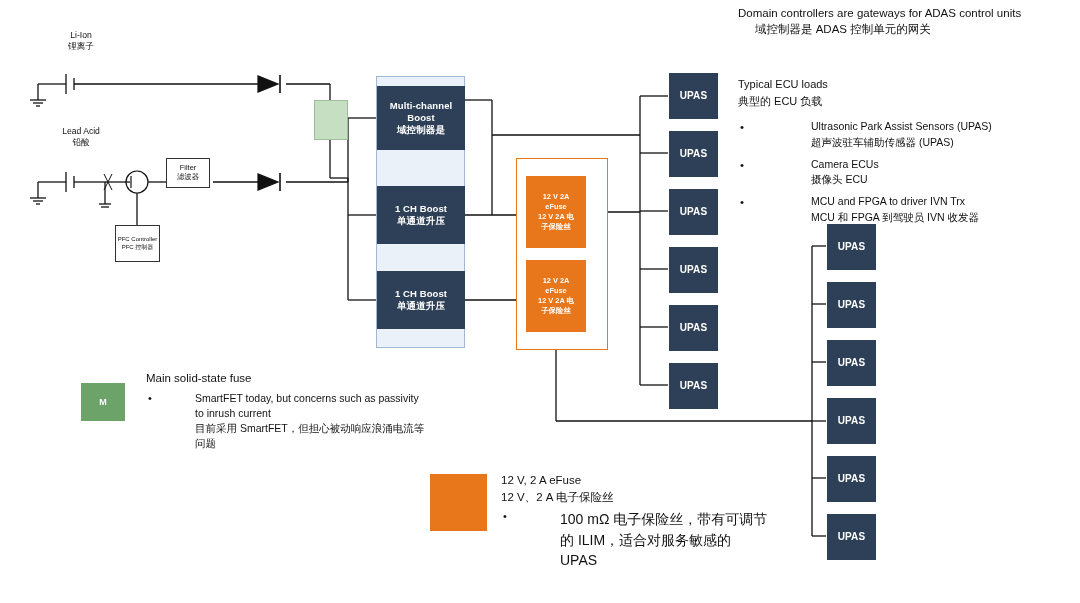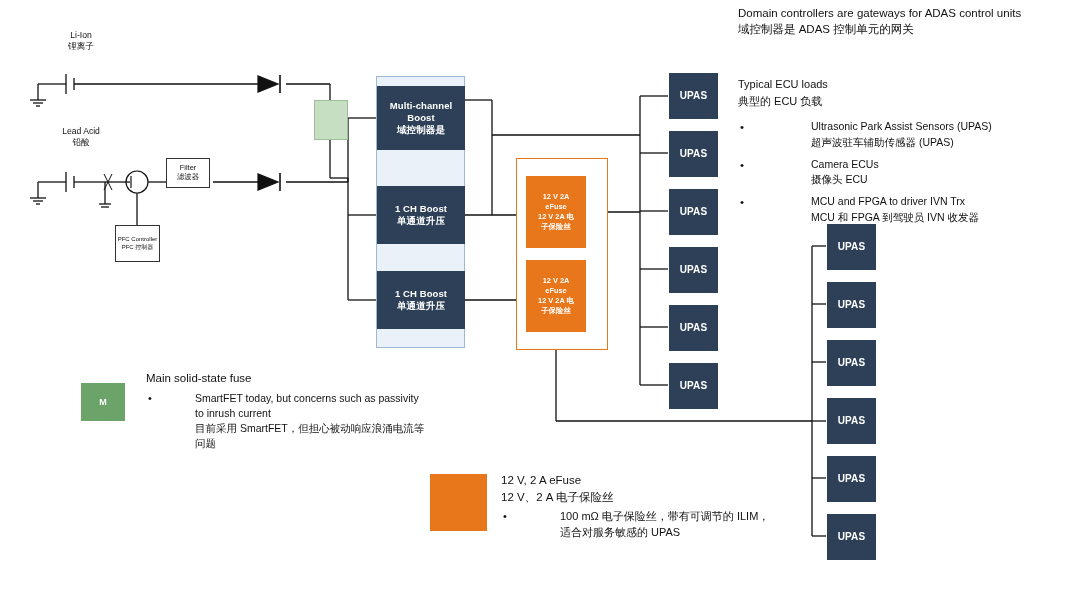--- a/index.html
+++ b/index.html
@@ -310,28 +310,28 @@
   </div>
 
   <div class="sw-orange" style="left:430px; top:474px;"></div>
 
   <div class="txt" style="left:501px; top:472px; width:270px;">
     <div class="hd">12 V, 2 A eFuse</div>
     <div class="hd">12 V、2 A 电子保险丝</div>
     <div class="bullet-row" style="margin-top:4px;">
       <div class="bullet-dot">•</div>
       <div class="bullet-body" style="padding-left:44px;">
-        <div style="font-size:11px;">100 mΩ 电子保险丝，带有可调节的 ILIM，适合对服务敏感的 UPAS</div>
+        <div style="font-size:14px;">100 mΩ 电子保险丝，带有可调节的 ILIM，适合对服务敏感的 UPAS</div>
       </div>
     </div>
   </div>
 
   <div class="rt" style="left:738px; top:6px; width:340px;">
     <div style="line-height:1.35;">Domain controllers are gateways for ADAS control units</div>
-    <div style="line-height:1.35;">域控制器是 ADAS 控制单元的网关</div>
+    <div style="line-height:1.35;margin-left:17px;">域控制器是 ADAS 控制单元的网关</div>
   </div>
 
   <div class="rt" style="left:738px; top:76px; width:330px;">
     <div style="font-size:11px;">Typical ECU loads</div>
     <div style="font-size:11px;">典型的 ECU 负载</div>
 
     <div class="bullet-row" style="margin-top:10px;">
       <div class="bullet-dot">•</div>
       <div class="bullet-body" style="padding-left:58px; font-size:10.5px;">
         <div>Ultrasonic Park Assist Sensors (UPAS)</div>

